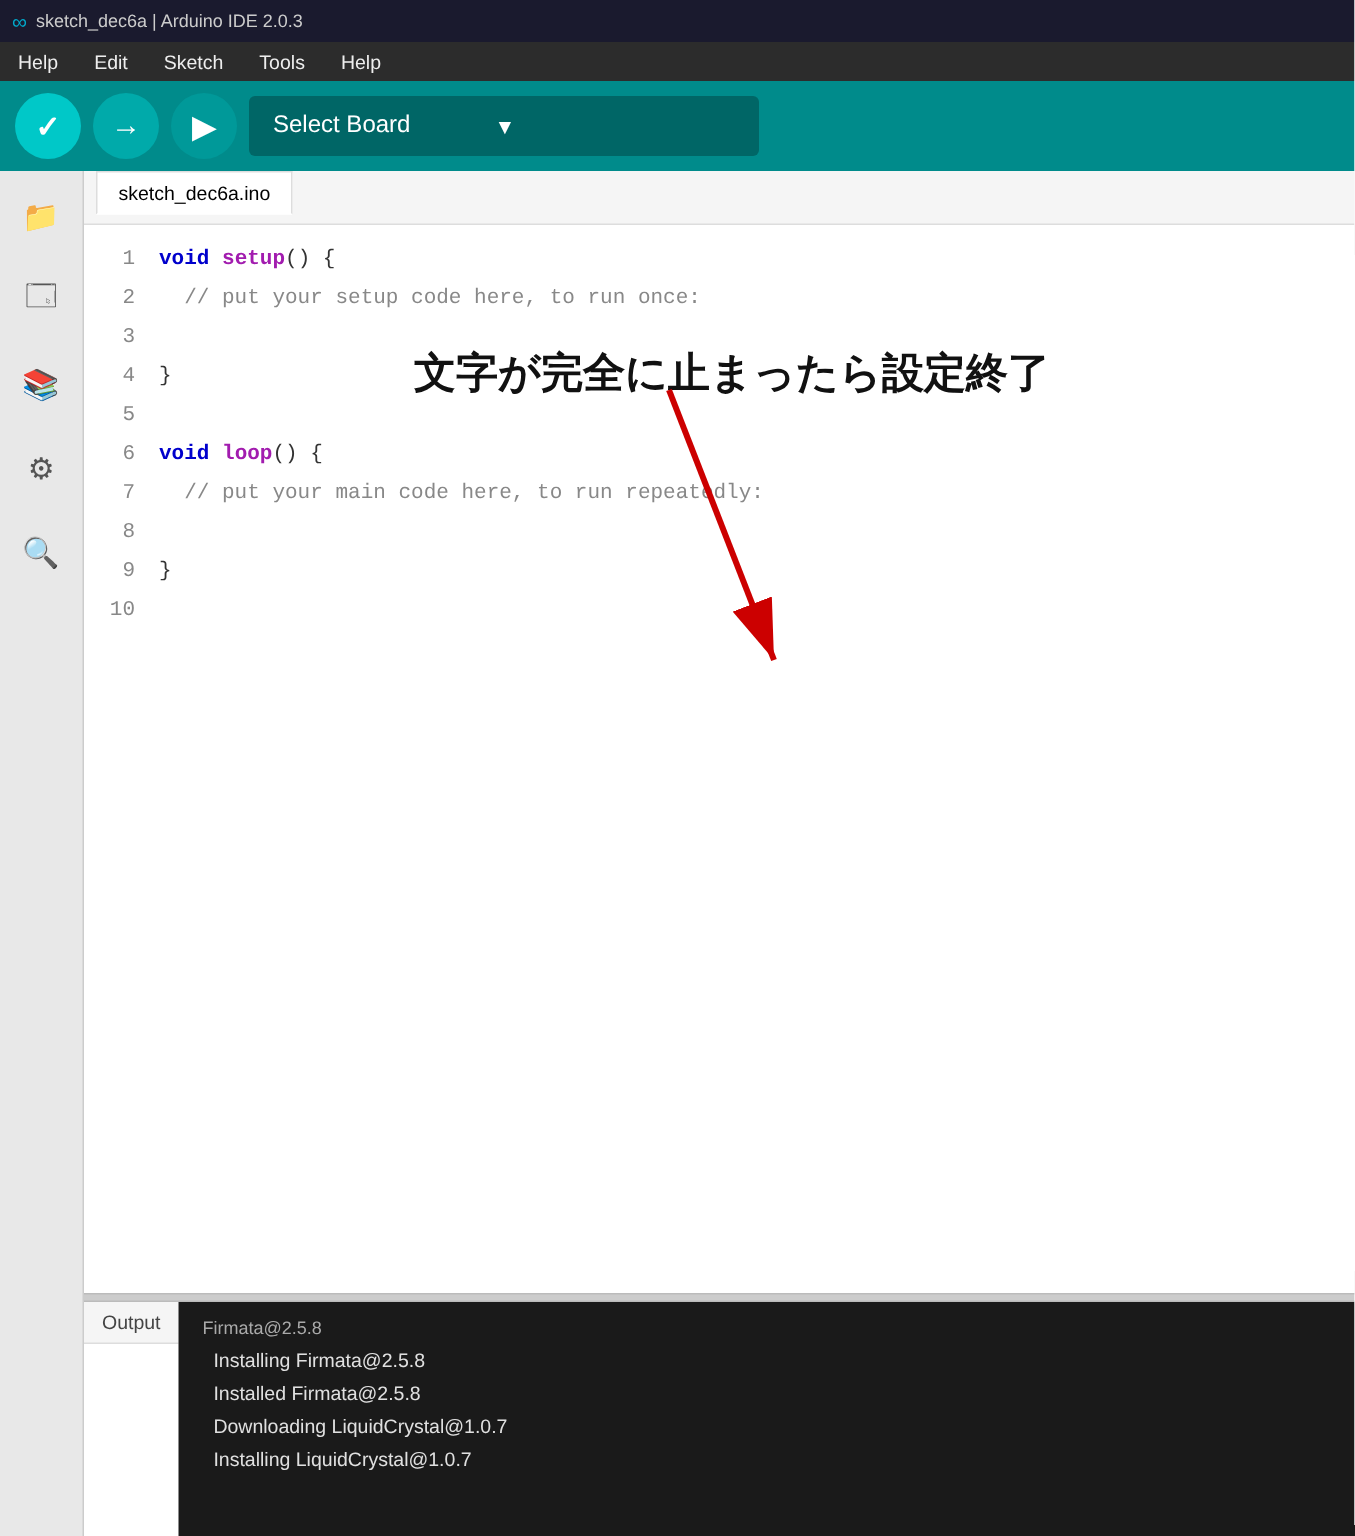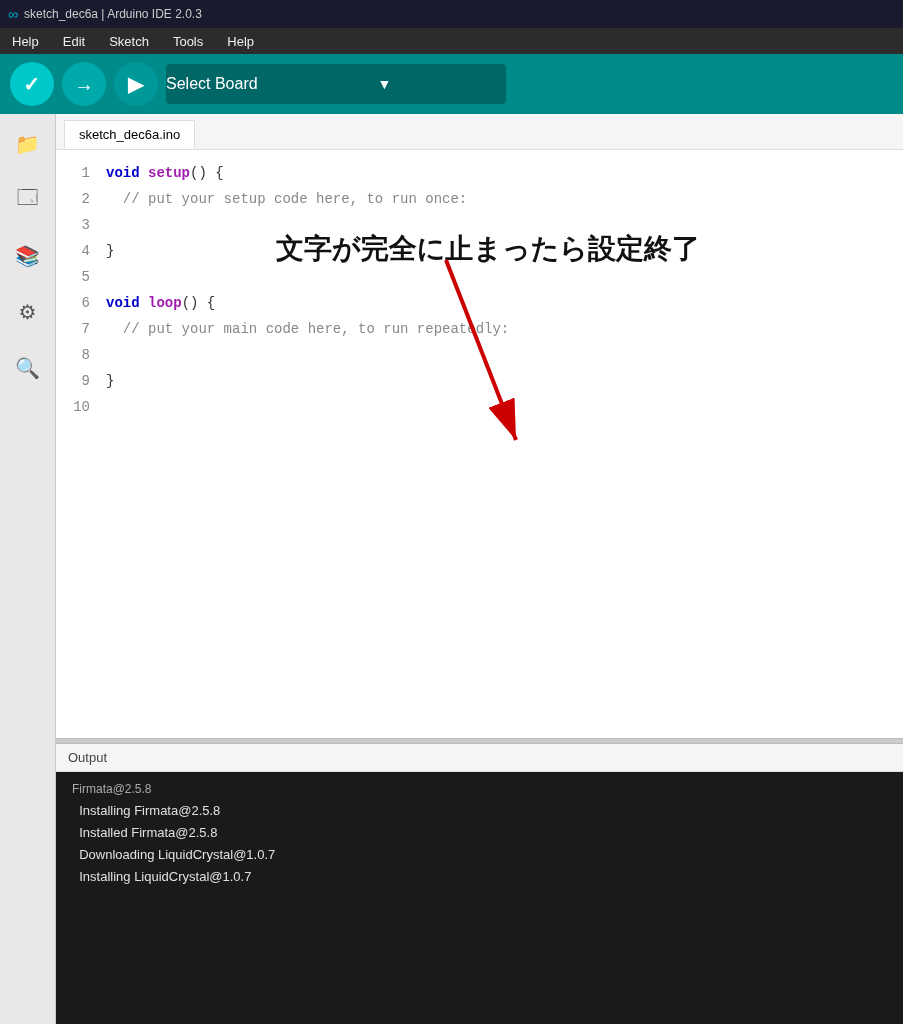--- a/index.html
+++ b/index.html
@@ -51,26 +51,26 @@
     }
     .btn-verify { background: #00c8c8; color: white; }
     .btn-upload { background: #00aaaa; color: white; }
     .btn-debugger { background: #009999; color: white; }
 
     #board-selector {
       background: #006666;
       border: none;
       color: white;
       font-size: 16px;
-      padding: 8px 0;
+      padding: 8px 16px;
       border-radius: 4px;
       cursor: pointer;
       display: flex;
       align-items: center;
-      gap: 120px;
+      gap: 56px;
       min-width: 340px;
       height: 40px;
     }
     #board-selector .dropdown-arrow { font-size: 14px; }
 
     
     #main-layout {
       display: flex;
       height: calc(1024px - 28px - 26px - 60px);
     }
@@ -102,21 +102,21 @@
       flex-direction: column;
       background: white;
     }
 
     
     #tab-bar {
       background: #f5f5f5;
       border-bottom: 1px solid #ddd;
       padding: 0;
       display: flex;
-      align-items: flex-end;
+      align-items: flex-start;
       height: 36px;
     }
     .editor-tab {
       background: white;
       border: 1px solid #ddd;
       border-bottom: 1px solid white;
       padding: 6px 14px;
       font-size: 13px;
       cursor: pointer;
       margin-left: 8px;
@@ -173,23 +173,23 @@
     #divider {
       height: 6px;
       background: #ccc;
       cursor: ns-resize;
       border-top: 1px solid #bbb;
       border-bottom: 1px solid #bbb;
     }
 
     
     #output-panel {
-      height: 280px;
-      display: flex;
-      flex-direction: column;
+      height: 156px;
+      display: flex;
+      flex-direction: row;
     }
     #output-header {
       background: #f5f5f5;
       border-bottom: 1px solid #ddd;
       padding: 4px 12px;
       font-size: 13px;
       color: #444;
       height: 28px;
       display: flex;
       align-items: center;

